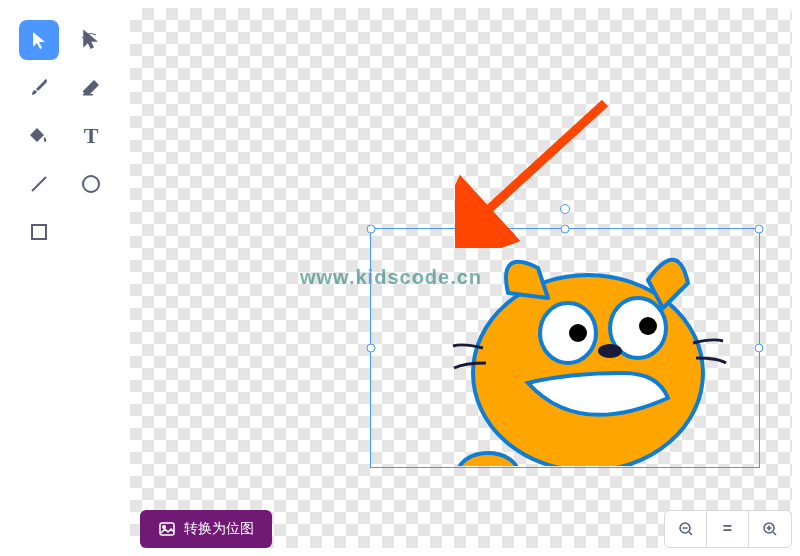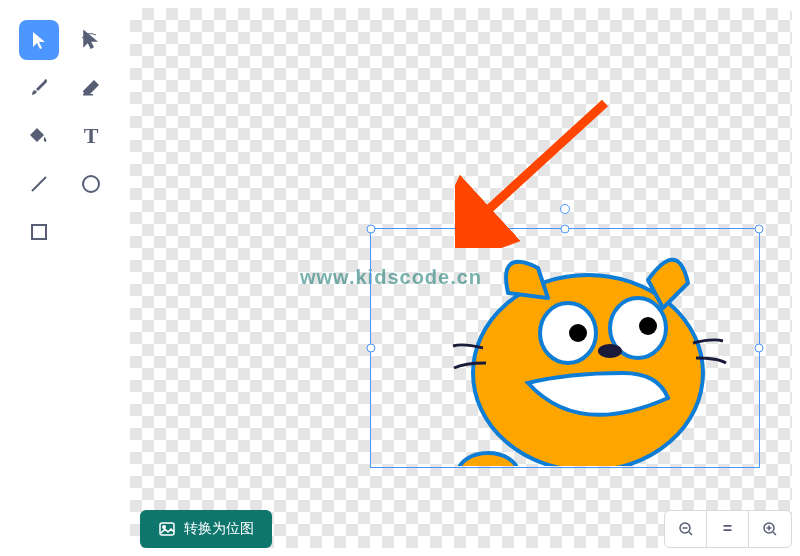--- a/index.html
+++ b/index.html
@@ -116,21 +116,21 @@
     .bottom-controls {
       position: absolute;
       bottom: 8px;
       left: 140px;
       right: 8px;
       display: flex;
       justify-content: space-between;
       align-items: center;
     }
     .bitmap-btn {
-      background: #0f766e;
+      background: #701a75;
       color: #fff;
       border: none;
       border-radius: 6px;
       padding: 10px 18px;
       font-size: 14px;
       display: flex;
       align-items: center;
       gap: 8px;
       cursor: pointer;
       font-weight: 500;

